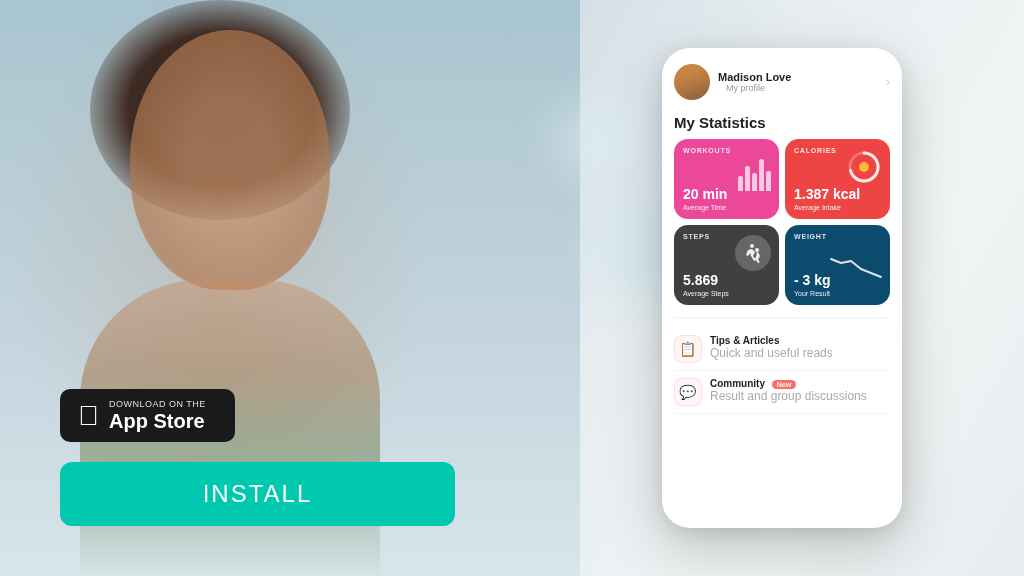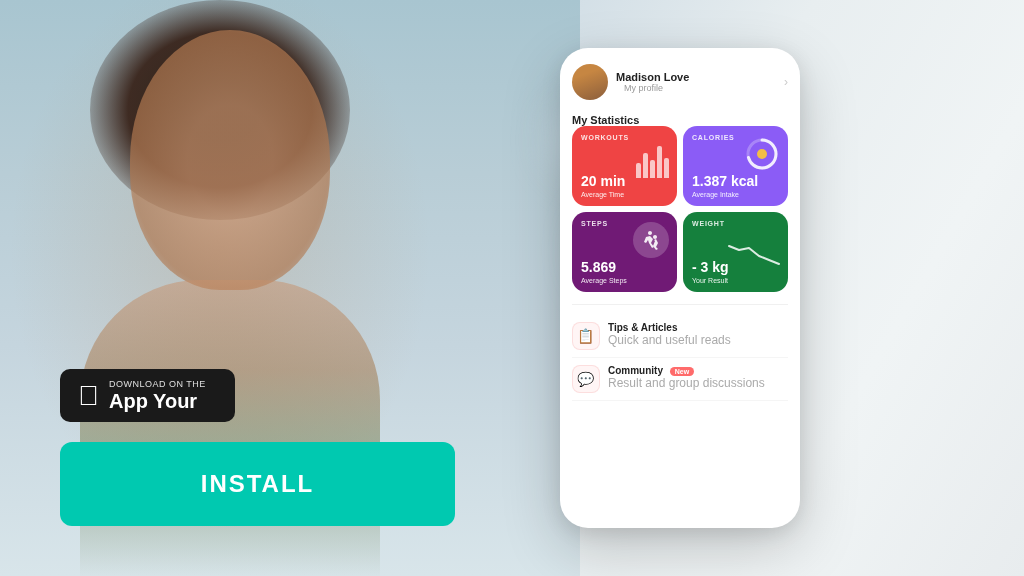--- a/index.html
+++ b/index.html
@@ -90,35 +90,36 @@
     .google-play-btn .btn-icon {
       font-size: 26px;
       color: #4fc3f7;
     }
 
     .install-btn {
       background: #00c9b0;
       color: white;
       border: none;
       border-radius: 12px;
-      padding: 28px;
+      padding: 18px;
       font-size: 24px;
-      font-weight: 700;
+      font-weight: 400;
       letter-spacing: 2px;
       cursor: pointer;
       width: 100%;
       max-width: 395px;
       text-align: center;
     }
 
     
     .right-content {
       flex: 1;
       display: flex;
       align-items: center;
+      justify-content: center;
       position: relative;
       z-index: 10;
       padding-right: 20px;
     }
 
     .phone-mockup {
       background: white;
       border-radius: 28px;
       width: 240px;
       height: 480px;
@@ -170,45 +171,46 @@
       padding-left: 8px;
     }
 
     .chevron {
       color: #ccc;
       font-size: 12px;
     }
 
     
     .stats-title {
-      font-size: 11px;
+      font-size: 15px;
       font-weight: 700;
       color: #222;
+      margin-bottom: 8px;
     }
 
     .stats-grid {
       display: grid;
       grid-template-columns: 1fr 1fr;
       gap: 6px;
       margin-bottom: 12px;
     }
 
     .stat-card {
       border-radius: 14px;
       padding: 8px 9px;
       color: white;
       position: relative;
       overflow: hidden;
       min-height: 80px;
     }
 
-    .stat-card.blue { background: #ef4444; }
-    .stat-card.teal { background: #8b5cf6; }
-    .stat-card.cyan { background: #701a75; }
-    .stat-card.orange { background: #15803d; }
+    .stat-card.blue { background: #ec4899; }
+    .stat-card.teal { background: #ef4444; }
+    .stat-card.cyan { background: #404040; }
+    .stat-card.orange { background: #0c4a6e; }
 
     .stat-card-label {
       font-size: 7px;
       font-weight: 700;
       letter-spacing: 0.8px;
       text-transform: uppercase;
       opacity: 0.85;
       margin-bottom: 4px;
     }
 
@@ -415,21 +417,21 @@
 
 <div class="content-area">
 
   <div class="left-content">
     <div class="store-buttons">
 
       <button class="store-btn">
         <span class="btn-icon"></span>
         <div>
           <div class="btn-text-top">Download on the</div>
-          <div class="btn-text-main">App Your</div>
+          <div class="btn-text-main">App Store</div>
         </div>
       </button>
 
     </div>
 
     <button class="install-btn">INSTALL</button>
   </div>
 
   <div class="right-content">
     <div class="phone-mockup">

